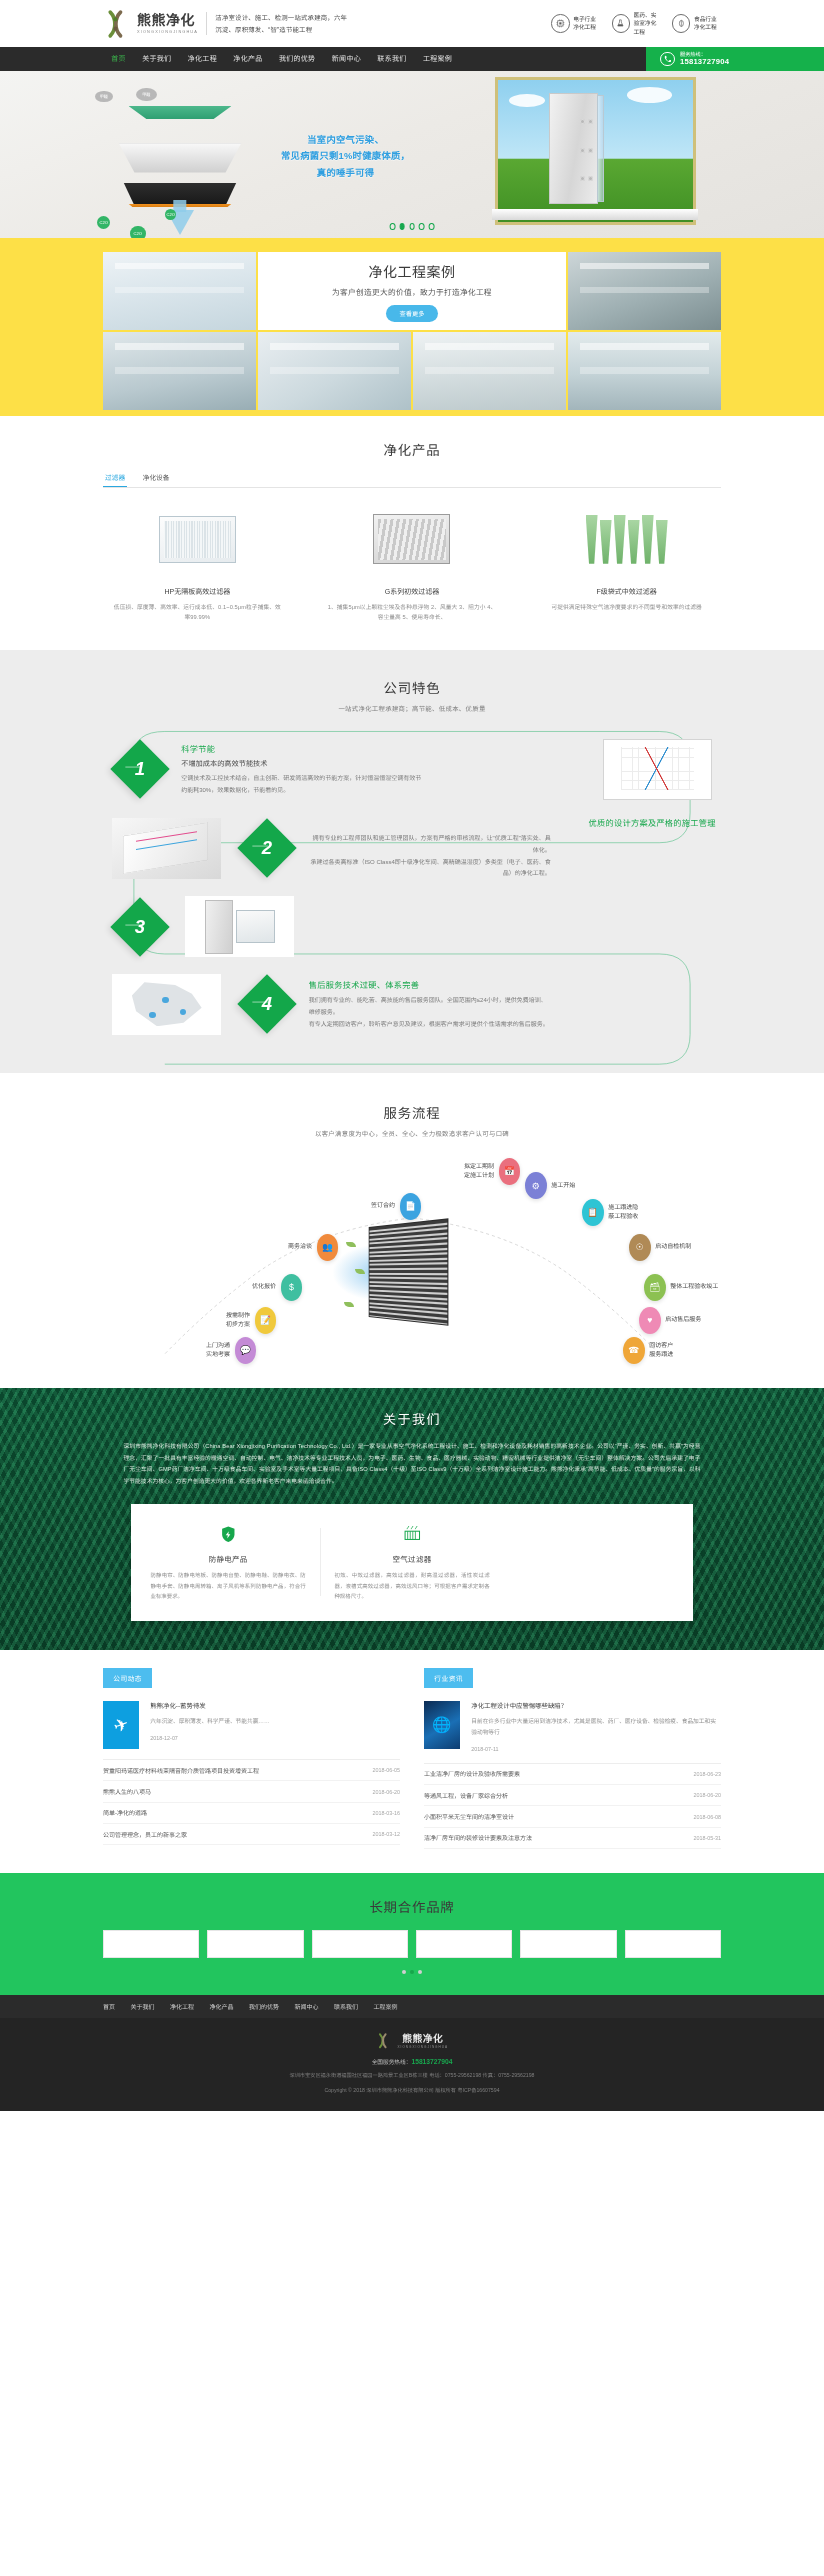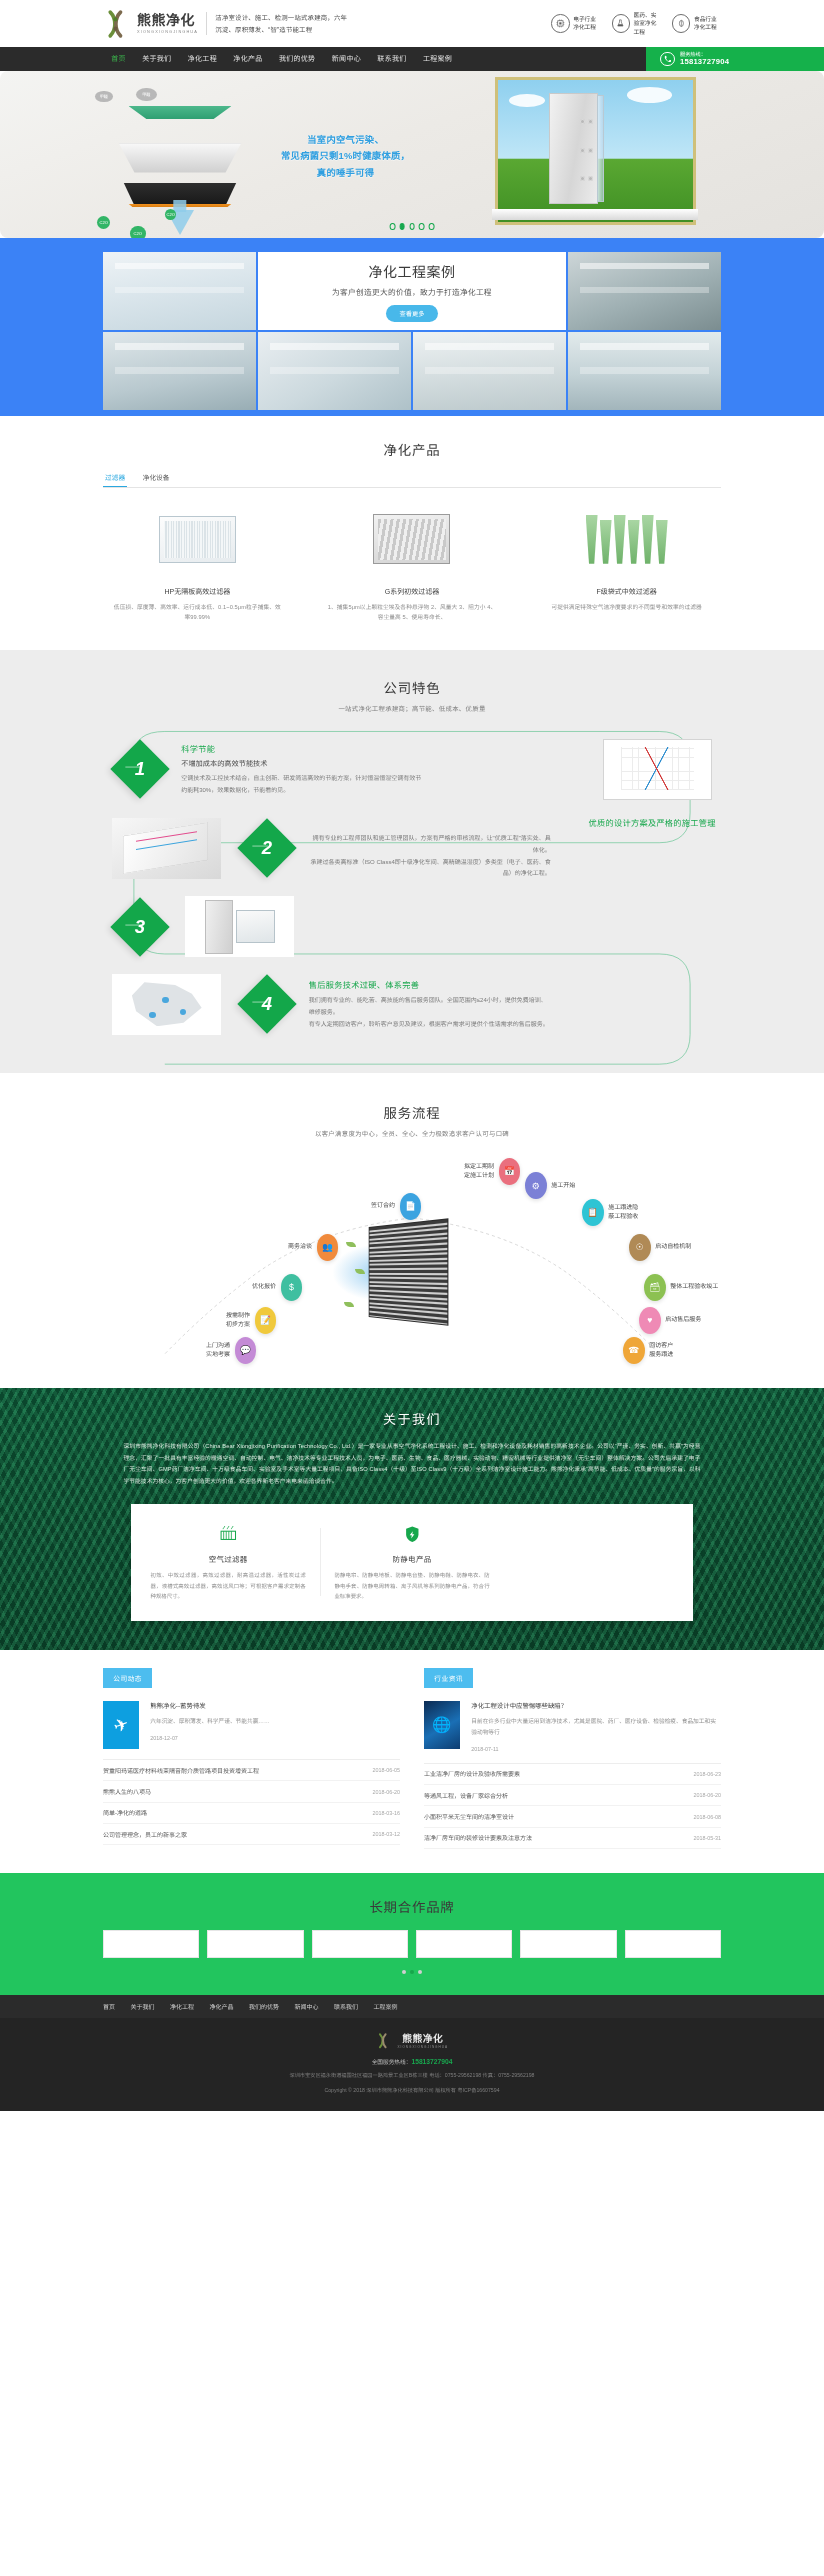--- a/index.html
+++ b/index.html
@@ -38,21 +38,21 @@
   .hotline { position:absolute; right:0; top:0; width:178px; height:24px;
              background:#15b14b; display:flex; align-items:center; padding-left:14.4px; gap:5.2px; }
   .hotline-ico { width:14.4px; height:14.4px; border:0.8px solid #fff; border-radius:50%;
                  display:flex; align-items:center; justify-content:center; color:#fff; }
   .hotline-txt { color:#fff; line-height:1.25; }
   .hotline-label { font-size:5.2px; }
   .hotline-num { font-size:7.7px; font-weight:bold; letter-spacing:0.2px; }
 
   
   .hero { height:167px; position:relative; overflow:hidden;
-          background:linear-gradient(160deg,#f4f4f2 0%,#eceae6 45%,#e4e2de 100%);border-radius:8px; }
+          background:linear-gradient(160deg,#f4f4f2 0%,#eceae6 45%,#e4e2de 100%); }
   .hero-inner { width:824px; height:167px; position:relative; margin:0 auto; }
   .hero-copy { position:absolute; left:281px; top:61px; text-align:center;
                color:#2f9fe0; font-size:9.3px; font-weight:bold; line-height:1.75;
                text-shadow:0 0.5px 1px rgba(255,255,255,.6); letter-spacing:0.3px; }
   
   .stack { position:absolute; left:72px; top:15.5px; width:216px; height:139px; }
   .lyr { position:absolute; left:50%; transform:translateX(-50%); }
   .lyr-green { top:19.6px; width:103px; height:13.4px;
     background:linear-gradient(180deg,#4db88c,#2f9f72);
     clip-path:polygon(0 0,100% 0,82% 100%,18% 100%); }
@@ -90,21 +90,21 @@
     background:#b9b9b9; box-shadow:0 0 0 1px #dcdcdc inset; }
   .booth-base { position:absolute; left:492px; top:138px; width:206px; height:11.3px;
     background:linear-gradient(180deg,#ffffff,#d9d9d9); }
   .hero-dots { position:absolute; left:50%; transform:translateX(-50%); bottom:8.2px;
                display:flex; gap:4.1px; }
   .hero-dots i { width:5.7px; height:7.2px; border-radius:50%; border:0.8px solid #18a84f;
                  display:block; background:transparent; }
   .hero-dots i.on { background:#18a84f; }
 
   
-  .cases { padding:14.4px 0 5.2px; background:#3b82f6; }
+  .cases { padding:14.4px 0 5.2px; background:#fde047; }
   .case-grid { width:618px; margin:0 auto; display:grid;
                grid-template-columns:repeat(4,1fr); gap:2.1px; }
   .case-cell { height:78px; position:relative; overflow:hidden; }
   .case-cell.text { background:#fff; display:flex; flex-direction:column;
                     align-items:center; justify-content:center; grid-column:span 2; }
   .case-title { font-size:14px; color:#3c3c3c; letter-spacing:0.5px; }
   .case-sub { font-size:7.7px; color:#555; margin-top:5.2px; letter-spacing:0.3px; }
   .case-btn { margin-top:8.2px; background:#48b8ea; color:#fff; border:none; border-radius:9.3px;
               padding:4.1px 13.4px; font-size:6.2px; cursor:pointer; font-family:inherit; }
   .ph { position:absolute; inset:0; }
@@ -608,37 +608,37 @@
 <div class="about">
   <div class="about-bg"></div>
   <div class="about-in">
     <div class="about-title">关于我们</div>
     <div class="about-text">深圳市熊熊净化科技有限公司（China Bear Xiongjixing Purification Technology Co., Ltd.）是一家专业从事空气净化系统工程设计、施工、检测和净化设备及耗材销售的高新技术企业。公司以“严谨、务实、创新、共赢”为经营理念，汇聚了一批具有丰富经验的暖通空调、自动控制、电气、洁净技术等专业工程技术人员，为电子、医药、生物、食品、医疗器械、实验动物、精密机械等行业提供洁净室（无尘车间）整体解决方案。公司先后承建了电子厂无尘车间、GMP药厂洁净车间、十万级食品车间、实验室及手术室等大量工程项目，具备ISO Class4（十级）至ISO Class9（十万级）全系列洁净室设计施工能力。熊熊净化秉承“高节能、低成本、优质量”的服务宗旨，以科学节能技术为核心，为客户创造更大的价值，欢迎各界新老客户来电来函洽谈合作。</div>
 
     <div class="about-cards">
       <div class="acard">
         <div class="acard-ico">
           <svg width="20.6" height="20.6" viewBox="0 0 40 40">
+              <path d="M20 5l12 4v11c0 8-6 13-12 15-6-2-12-7-12-15V9l12-4z" fill="currentColor"></path>
+              <path d="M21 14l-6 8h4l-1 6 6-8h-4l1-6z" fill="#fff"></path>
+            </svg>
+        </div>
+        <div class="acard-h">防静电产品</div>
+        <div class="acard-p">防静电帘、防静电地板、防静电台垫、防静电鞋、防静电衣、防静电手套、防静电周转箱、离子风机等系列防静电产品，符合行业标准要求。</div>
+      </div>
+      <div class="acard">
+        <div class="acard-ico">
+          <svg width="20.6" height="20.6" viewBox="0 0 40 40">
               <rect x="6" y="14" width="28" height="16" fill="none" stroke="currentColor" stroke-width="2"></rect>
               <path d="M11 14v16M16 14v16M21 14v16M26 14v16" stroke="currentColor" stroke-width="1.6"></path>
               <path d="M10 10c0-3 3-3 3-6M18 10c0-3 3-3 3-6M26 10c0-3 3-3 3-6" stroke="currentColor" stroke-width="1.6" fill="none"></path>
             </svg>
         </div>
         <div class="acard-h">空气过滤器</div>
         <div class="acard-p">初效、中效过滤器，高效过滤器，耐高温过滤器，活性炭过滤器，液槽式高效过滤器，高效送风口等；可根据客户需求定制各种规格尺寸。</div>
-      </div>
-      <div class="acard">
-        <div class="acard-ico">
-          <svg width="20.6" height="20.6" viewBox="0 0 40 40">
-              <path d="M20 5l12 4v11c0 8-6 13-12 15-6-2-12-7-12-15V9l12-4z" fill="currentColor"></path>
-              <path d="M21 14l-6 8h4l-1 6 6-8h-4l1-6z" fill="#fff"></path>
-            </svg>
-        </div>
-        <div class="acard-h">防静电产品</div>
-        <div class="acard-p">防静电帘、防静电地板、防静电台垫、防静电鞋、防静电衣、防静电手套、防静电周转箱、离子风机等系列防静电产品，符合行业标准要求。</div>
       </div>
     </div>
   </div>
 </div>
 
 <div class="news">
   <div class="news-grid">
 
     <div>
       <span class="news-tag">公司动态</span>

